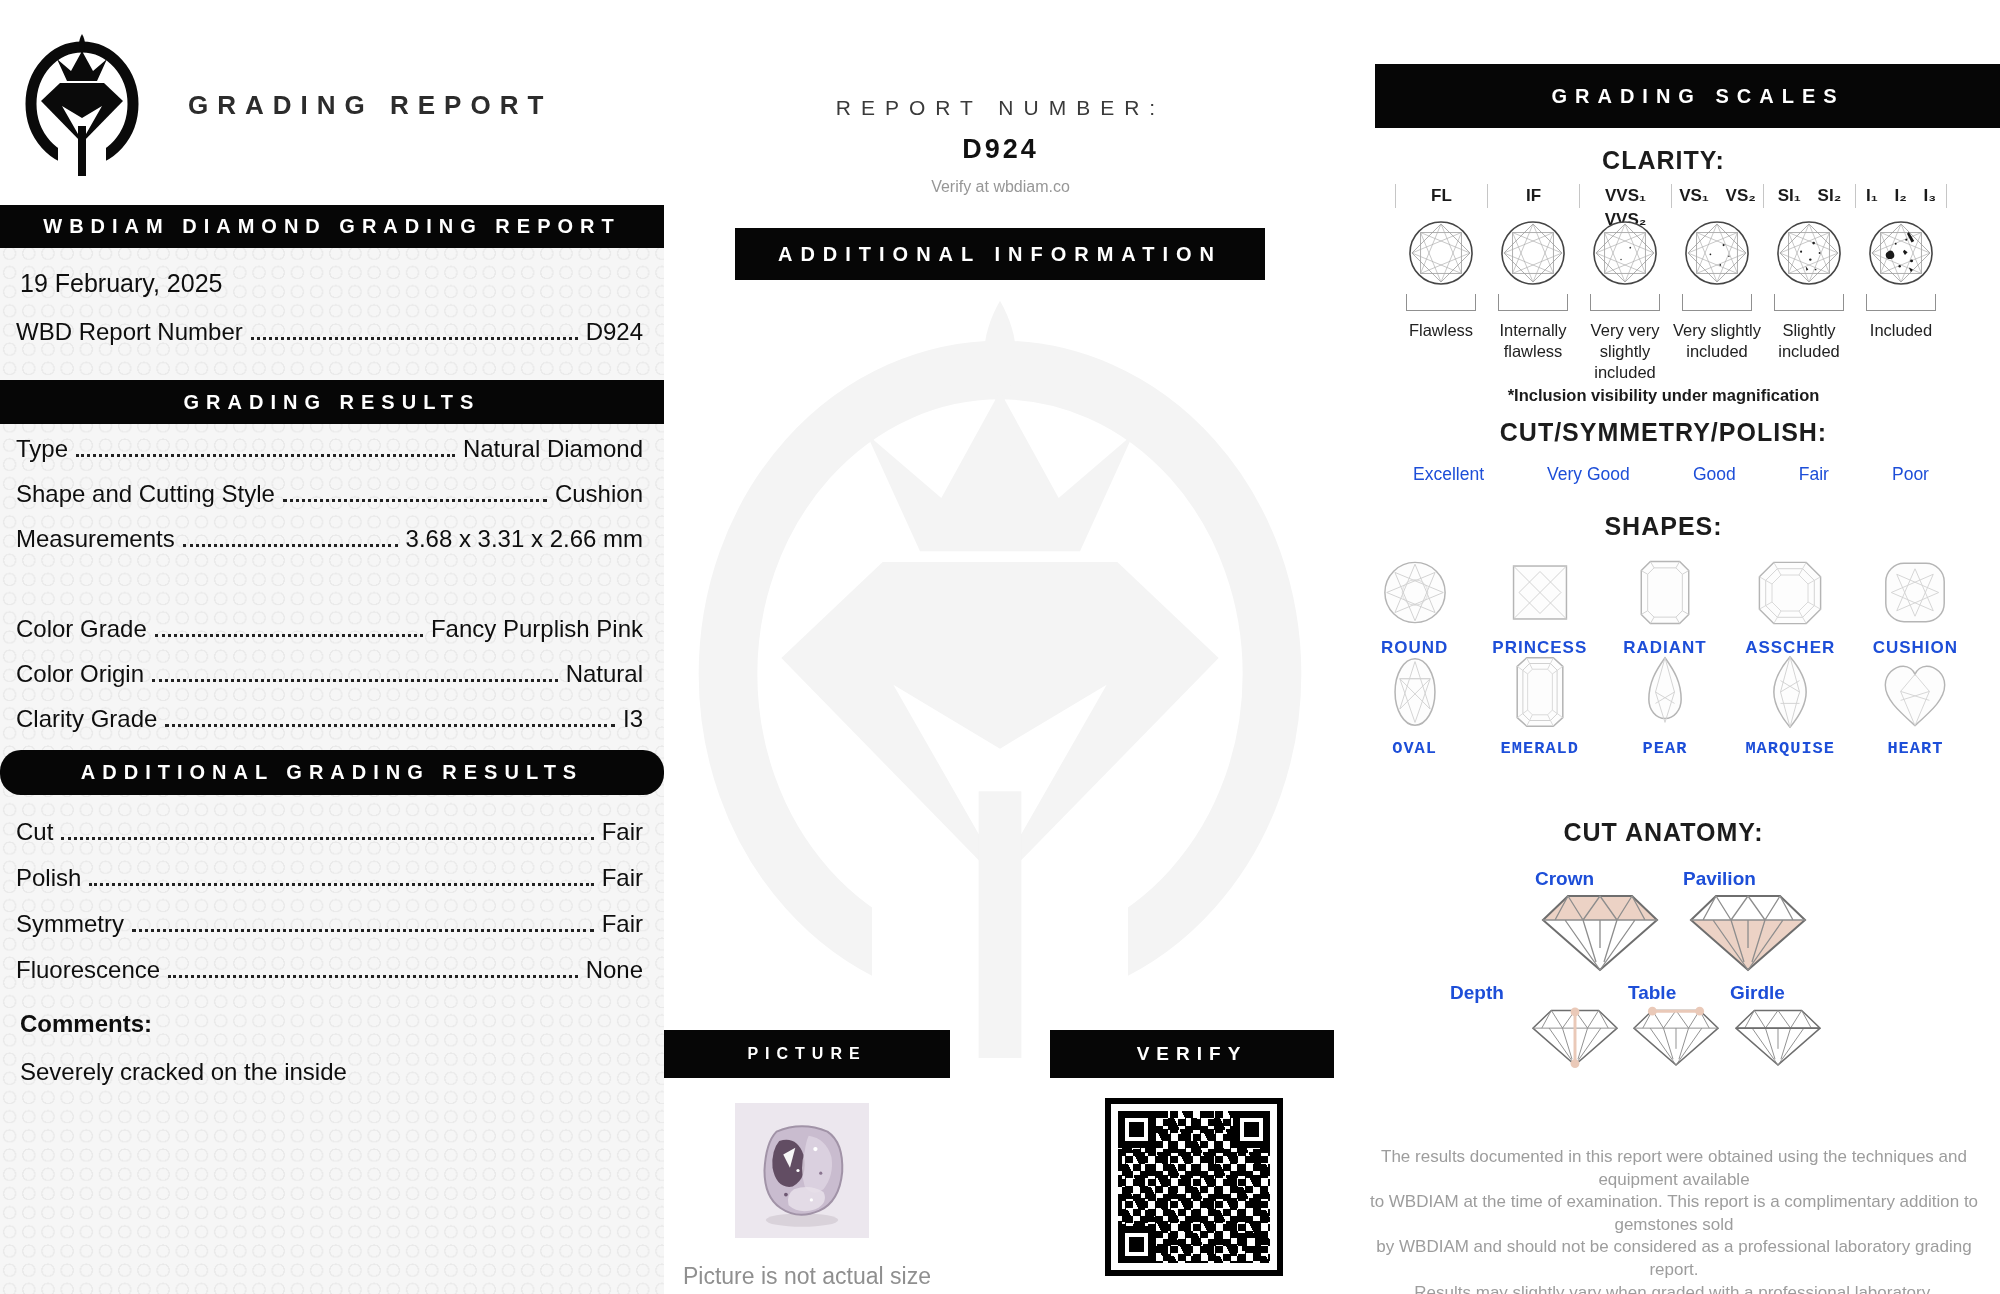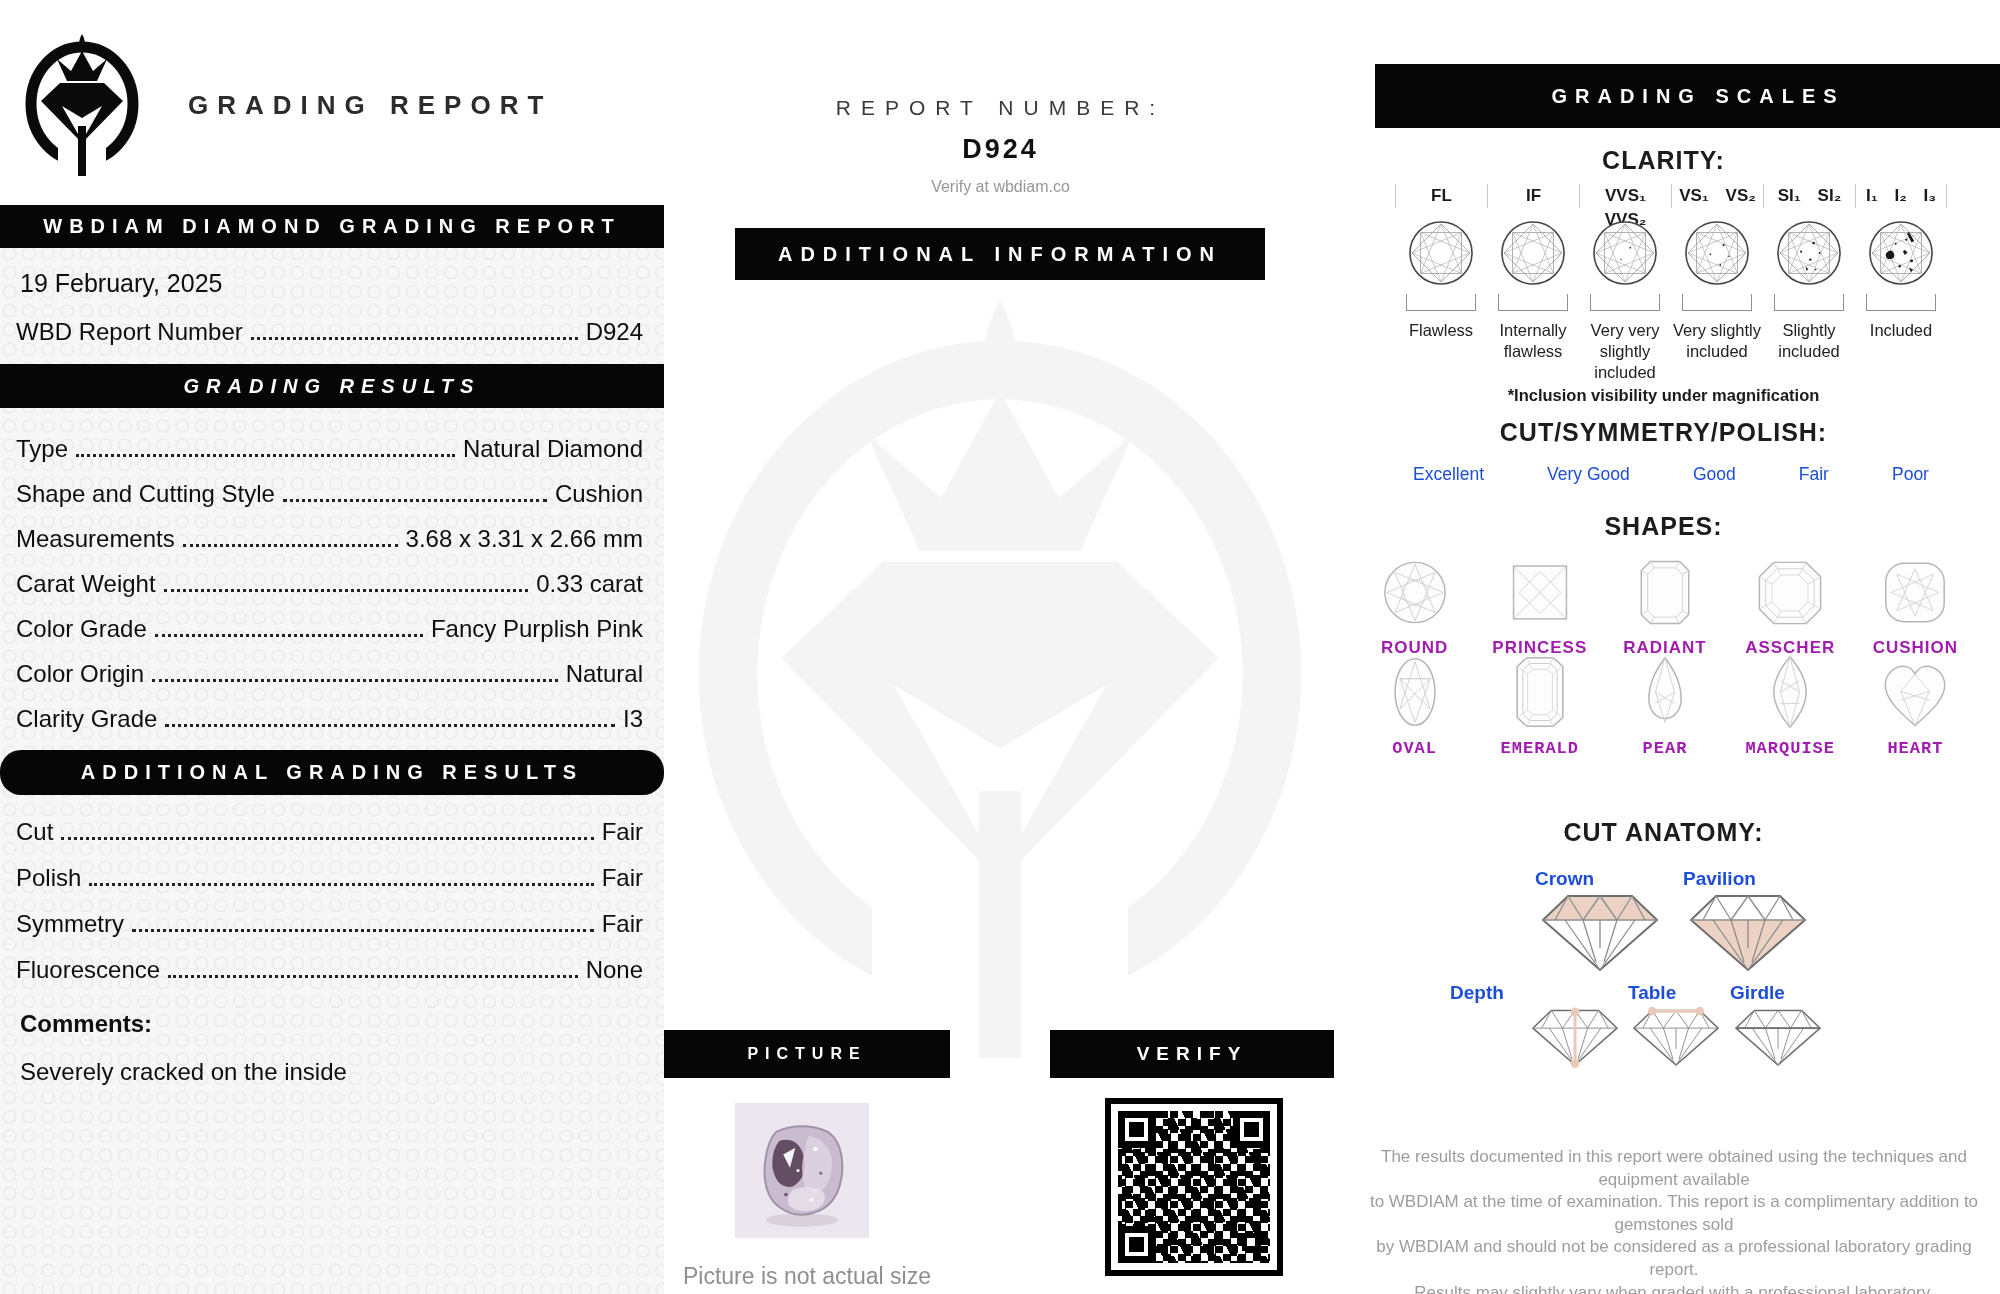--- a/index.html
+++ b/index.html
@@ -35,21 +35,21 @@
   .clar .col{flex:1;text-align:center;}
   .clab{height:24px;line-height:24px;font-size:17px;font-weight:bold;color:#1a1a1a;border-left:1px solid #c6c6c6;word-spacing:12px;}
   .clar .col:last-child .clab{border-right:1px solid #c6c6c6;}
   .cgem{margin:12px auto 0;width:66px;height:66px;}
   .cbr{width:76%;height:17px;margin:8px auto 0;border:1.5px solid #909090;border-top:none;box-sizing:border-box;}
   .cdesc{margin-top:9px;font-size:16.5px;line-height:21px;color:#222;}
   .note{position:absolute;left:1337px;top:386px;width:653px;text-align:center;font-size:16.5px;font-weight:600;color:#1b1b1b;}
   .grades{position:absolute;left:1395px;top:464px;width:552px;display:flex;justify-content:space-between;padding:0 18px;box-sizing:border-box;font-size:17.5px;color:#1d4ed8;}
   .shrow{position:absolute;left:1352px;width:626px;display:flex;}
   .shrow .scol{flex:1;display:flex;flex-direction:column;align-items:center;justify-content:flex-end;}
-  .shlab{margin-top:9px;font-size:17px;font-weight:bold;letter-spacing:1px;color:#a21caf;}
+  .shlab{margin-top:9px;font-size:17px;font-weight:bold;letter-spacing:1px;color:#1d4ed8;}
   .anlab{position:absolute;font-size:19px;font-weight:600;color:#1d4ed8;text-align:left;}
   .disc{position:absolute;left:1350px;top:1146px;width:648px;text-align:center;font-size:17px;line-height:22.6px;color:#9d9d9d;}
   .abs{position:absolute;}
   svg{display:block;}
 </style>
 </head>
 <body>
 
 <svg width="0" height="0" style="position:absolute">
   <defs>
@@ -91,41 +91,36 @@
   <div class="bar" style="left:0;top:205px;width:664px;height:43px;font-size:20px;letter-spacing:7px;">WBDIAM DIAMOND GRADING REPORT</div>
 
   <div class="cm" style="top:269px;font-size:25px;">19 February, 2025</div>
 
   <div class="drow" style="top:310px">
     <span class="lab">WBD Report Number</span>
     <span class="leader"></span>
     <span class="val">D924</span>
   </div>
 
-  <div class="bar" style="left:0;top:364px;width:664px;height:44px;font-size:20px;letter-spacing:7px;font-style:italic;">GRADING RESULTS</div>
+  <div class="bar" style="left:0;top:380px;width:664px;height:44px;font-size:20px;letter-spacing:7px;">GRADING RESULTS</div>
 
   <div class="drow" style="top:427px">
     <span class="lab">Type</span>
       <span class="leader"></span>
       <span class="val">Natural Diamond</span>
   </div>
   <div class="drow" style="top:472px">
     <span class="lab">Shape and Cutting Style</span>
       <span class="leader"></span>
       <span class="val">Cushion</span>
   </div>
   <div class="drow" style="top:517px">
     <span class="lab">Measurements</span>
       <span class="leader"></span>
       <span class="val">3.68 x 3.31 x 2.66 mm</span>
-  </div>
-  <div class="drow" style="top:562px">
-    <span class="lab">Carat Weight</span>
-      <span class="leader"></span>
-      <span class="val">0.33 carat</span>
   </div>
   <div class="drow" style="top:607px">
     <span class="lab">Color Grade</span>
       <span class="leader"></span>
       <span class="val">Fancy Purplish Pink</span>
   </div>
   <div class="drow" style="top:652px">
     <span class="lab">Color Origin</span>
       <span class="leader"></span>
       <span class="val">Natural</span>

